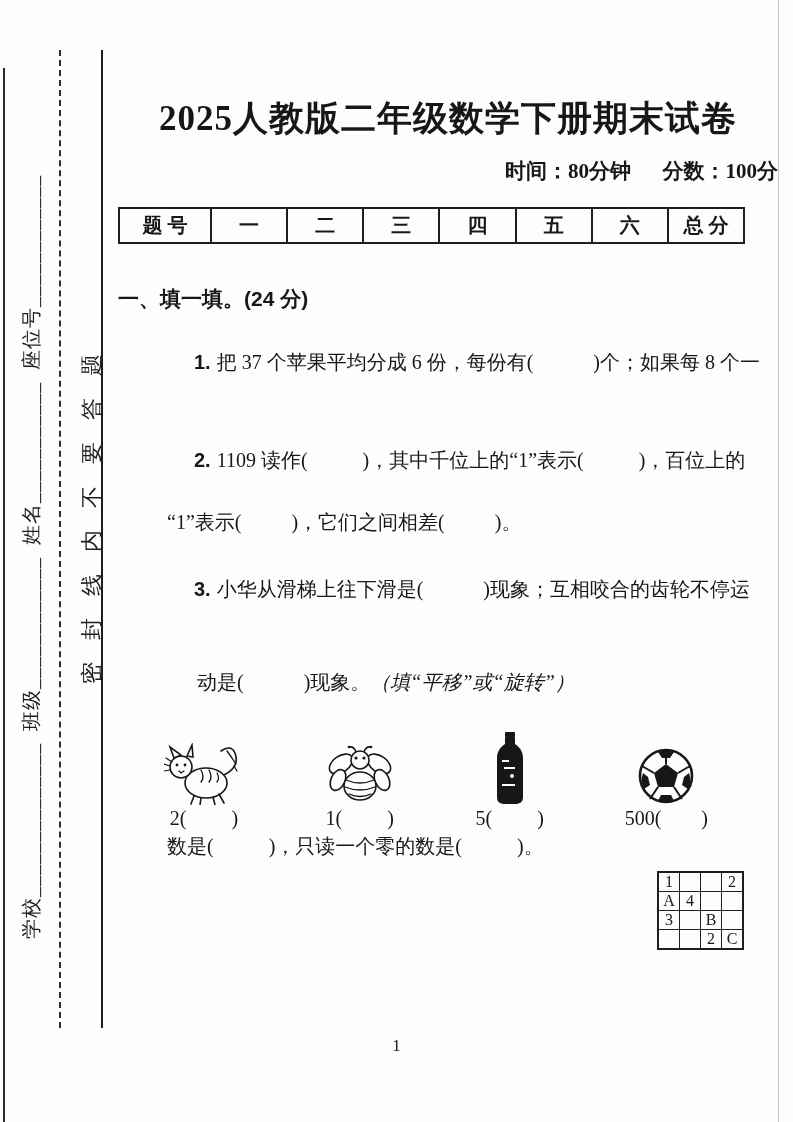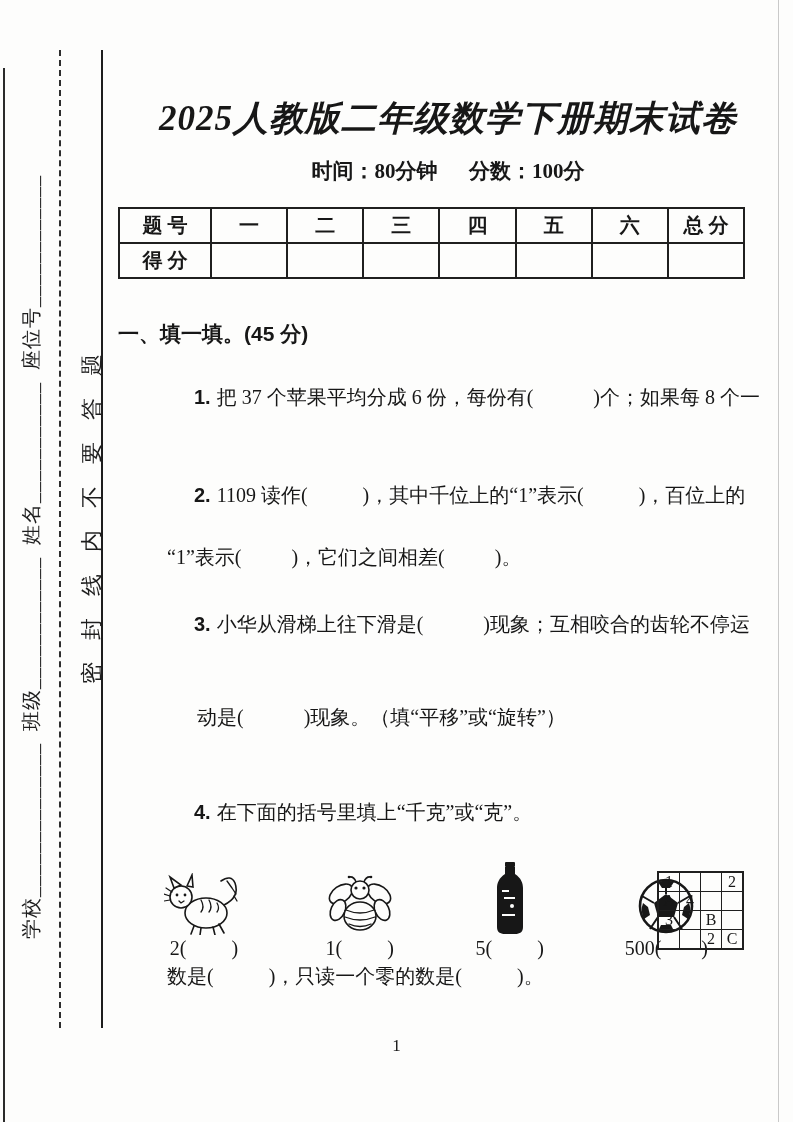--- a/index.html
+++ b/index.html
@@ -19,35 +19,35 @@
   }
   .dash-line { position:absolute; left:59px; top:50px; height:978px; width:0; border-left:2px dashed #2d2d2d; }
   .solid-line{ position:absolute; left:101px; top:50px; height:978px; width:0; border-left:2px solid #1d1d1d; }
   .seal-rot {
     position:absolute; left:-78px; top:503px; width:336px; height:26px;
     transform:rotate(-90deg); text-align:center; font-size:22px;
     letter-spacing:22px; white-space:pre; color:#1d1d1d;
   }
   
   .content { position:absolute; left:118px; top:88px; width:660px; }
-  .title   { margin-top:8px; text-align:center; font-size:35px; font-weight:bold; letter-spacing:1px; line-height:46px; white-space:pre;font-style:italic; }
-  .subtitle{ margin-top:16px; text-align:center; font-size:21px; font-weight:bold; line-height:27px; white-space:pre; }
+  .title   { margin-top:8px; text-align:center; font-size:35px; font-weight:bold; letter-spacing:1px; line-height:46px; white-space:pre; }
+  .subtitle{ margin-top:16px; text-align:right; font-size:21px; font-weight:bold; line-height:27px; white-space:pre; }
   table.score-table { margin-top:22px; border-collapse:collapse; width:627px; table-layout:fixed; }
   table.score-table td {
     border:2px solid #1f1f1f; text-align:center; font-size:20px;
     height:33px; padding:0; white-space:pre;
   }
   table.score-table tr:first-child td { font-weight:bold;text-align:center; }
   table.score-table td.lbl { font-weight:bold; }
   .sec-h { margin-top:40px; font-size:21px; font-weight:bold; line-height:30px; white-space:pre;
            font-family:"Liberation Sans","DejaVu Sans",sans-serif; }
   .q     { margin-left:46px; font-size:20px; line-height:31px; white-space:pre; }
   .cont  { margin-left:49px; }
   .qn    { font-weight:bold; margin-right:6px; font-family:"Liberation Sans","DejaVu Sans",sans-serif; }
-  .kai   { }
+  .kai   { font-style:italic; }
   
   .pics { display:flex; align-items:flex-end; padding:6px 70px 0 46px; justify-content:space-between; height:96px; }
   .fig  { display:flex; flex-direction:column; align-items:center; justify-content:flex-end; }
   .fig .cap { font-size:20px; white-space:pre; line-height:26px; }
   .fig svg { display:block; }
   
   .mini-grid { position:absolute; left:658px; top:872px; border-collapse:collapse; }
   .mini-grid td { width:20px; height:17px; border:1.6px solid #1f1f1f; text-align:center; font-size:16px; padding:0; }
   .mini-grid { outline:1px solid #1f1f1f; }
   .pagenum { position:absolute; left:0; top:1036px; width:793px; text-align:center; font-size:17px; }
@@ -75,54 +75,41 @@
           <tr>
         <td style="width:90px" class="lbl">题 号</td>
         <td>一</td>
         <td>二</td>
         <td>三</td>
         <td>四</td>
         <td>五</td>
         <td>六</td>
         <td>总 分</td>
       </tr>
-      <tr>
-        <td class="lbl">得 分</td>
-        <td></td>
-        <td></td>
-        <td></td>
-        <td></td>
-        <td></td>
-        <td></td>
-        <td></td>
-      </tr>
     </tbody>
       </table>
 
-    <div class="sec-h">一、填一填。(45 分)</div>
+    <div class="sec-h">一、填一填。(24 分)</div>
 
     <div class="q" style="margin-top:2px">
       <span class="qn">1.</span><span class="t">把 37 个苹果平均分成 6 份，每份有(            )个；如果每 8 个一</span>
     </div>
 
     <div class="q" style="margin-top:5px">
       <span class="qn">2.</span><span class="t">1109 读作(           )，其中千位上的“1”表示(           )，百位上的</span>
     </div>
     <div class="q cont"><span class="t">“1”表示(          )，它们之间相差(          )。</span></div>
 
     <div class="q" style="margin-top:5px">
       <span class="qn">3.</span><span class="t">小华从滑梯上往下滑是(            )现象；互相咬合的齿轮不停运</span>
     </div>
     <div class="q cont">
       <span class="t">动是(            )现象。</span><span class="kai">（填“平移”或“旋转”）</span>
     </div>
 
-    <div class="q" style="margin-top:2px">
-      <span class="qn">4.</span><span class="t">在下面的括号里填上“千克”或“克”。</span>
-    </div>
 
     <div class="pics">
       <div class="fig">
         <svg width="80" height="62" viewBox="0 0 80 62" fill="none" stroke="#171717" stroke-width="1.6" stroke-linecap="round">
           <path d="M60,32 Q76,24 71,10 Q67,1 57,8"></path>
           <path d="M63,8 l5,7 M68,15 l4,6 M70,23 l3,5" stroke-width="1.3"></path>
           <ellipse cx="42" cy="40" rx="21" ry="15" fill="#fdfdfc"></ellipse>
           <path d="M30,53 l-3,8 M37,55 l-1,7 M49,54 l2,8 M55,51 l5,9"></path>
           <circle cx="17" cy="24" r="11" fill="#fdfdfc"></circle>
           <path d="M10,15 L6,4 L17,12 Z M23,13 L28,2 L29,14 Z" fill="#fdfdfc"></path>

